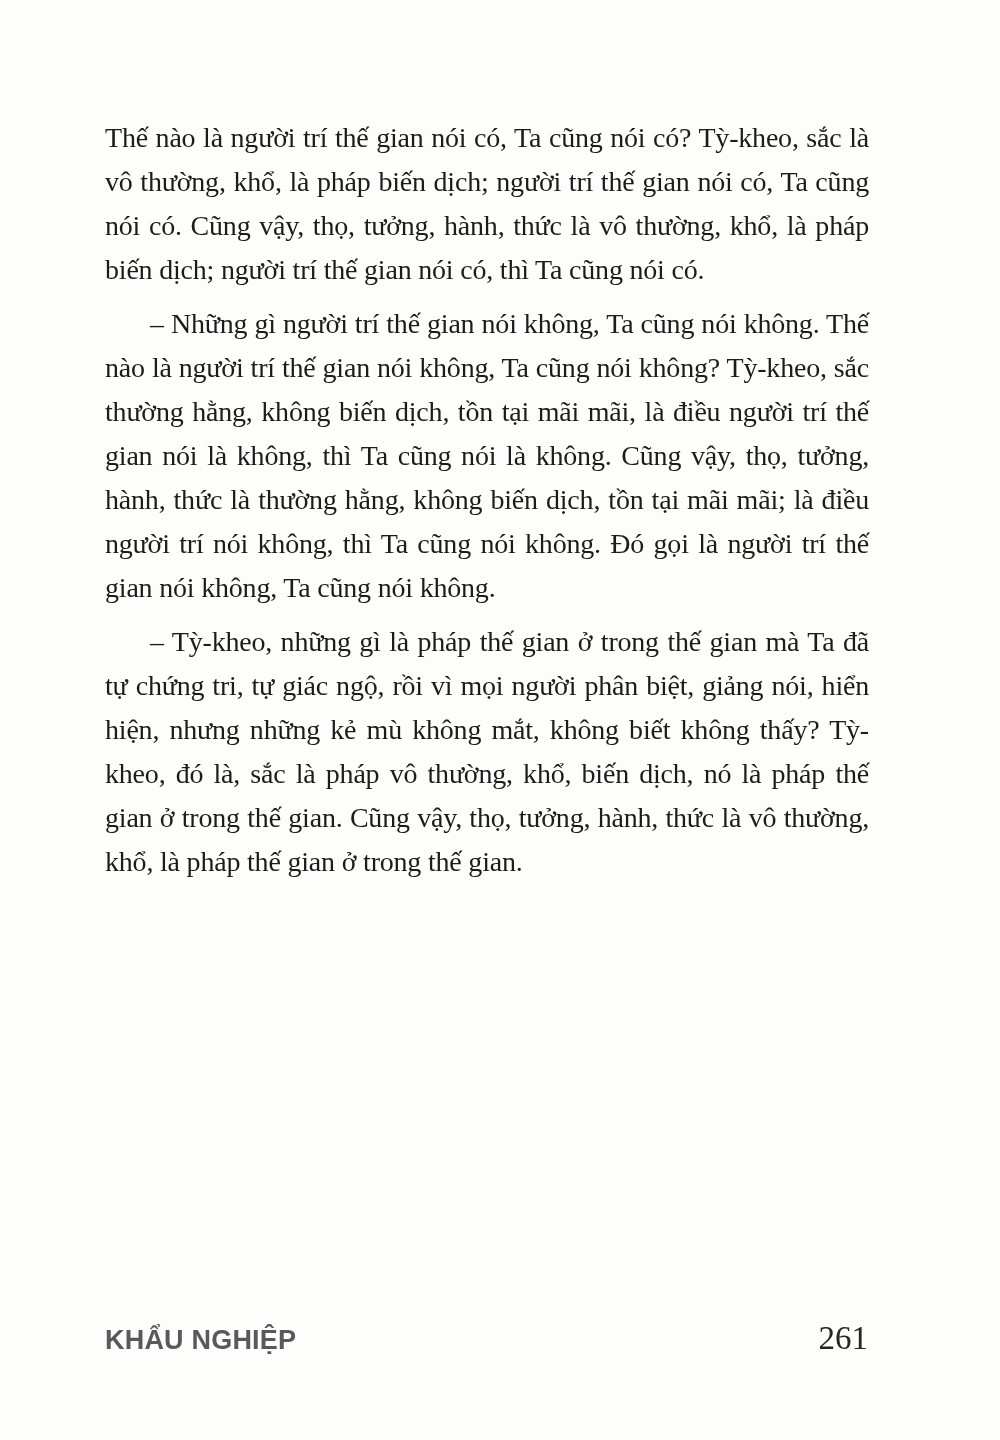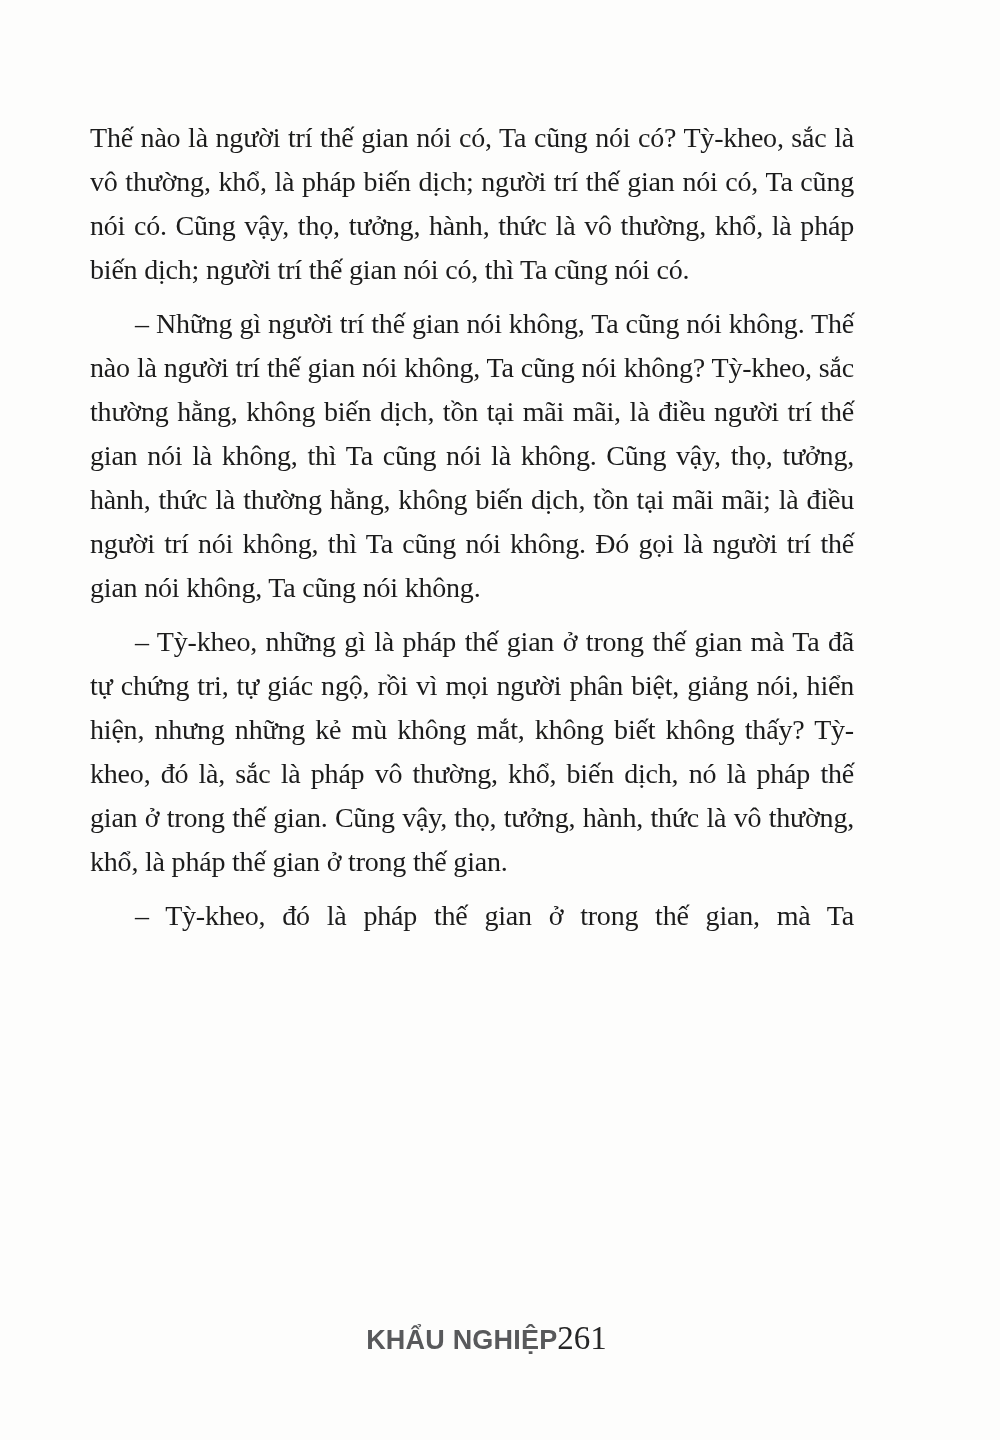--- a/index.html
+++ b/index.html
@@ -14,21 +14,21 @@
     overflow: hidden;
   }
   .page {
     position: relative;
     width: 1000px;
     height: 1440px;
     background: var(--page-bg, #fdfdfc);
   }
   .text-block {
     position: absolute;
-    left: 90px;
+    left: 105px;
     top: 116px;
     width: 764px;
   }
   .text-block p {
     margin: 0 0 10px 0;
     font-size: 28px;
     line-height: 44px;
     letter-spacing: -0.2px;
     color: var(--text-color, #1c1c1c);
     text-align: justify;
@@ -39,21 +39,21 @@
   }
   .text-block p.justify-last {
     text-align-last: justify;
   }
   .footer {
     position: absolute;
     left: 105px;
     right: 132px;
     top: 1322px;
     display: flex;
-    justify-content: center;
+    justify-content: space-between;
     align-items: baseline;
   }
   .running-title {
     font-family: "Liberation Sans", sans-serif;
     font-weight: 700;
     font-size: 27px;
     line-height: 1;
     color: var(--footer-title-color, #58595b);
     letter-spacing: 0.2px;
   }
@@ -66,21 +66,20 @@
 </style>
 </head>
 <body>
 
 <div class="page">
 
   <div class="text-block">
     <p class="continuation">Thế nào là người trí thế gian nói có, Ta cũng nói có? Tỳ-kheo, sắc là vô thường, khổ, là pháp biến dịch; người trí thế gian nói có, Ta cũng nói có. Cũng vậy, thọ, tưởng, hành, thức là vô thường, khổ, là pháp biến dịch; người trí thế gian nói có, thì Ta cũng nói có.</p>
     <p>– Những gì người trí thế gian nói không, Ta cũng nói không. Thế nào là người trí thế gian nói không, Ta cũng nói không? Tỳ-kheo, sắc thường hằng, không biến dịch, tồn tại mãi mãi, là điều người trí thế gian nói là không, thì Ta cũng nói là không. Cũng vậy, thọ, tưởng, hành, thức là thường hằng, không biến dịch, tồn tại mãi mãi; là điều người trí nói không, thì Ta cũng nói không. Đó gọi là người trí thế gian nói không, Ta cũng nói không.</p>
     <p>– Tỳ-kheo, những gì là pháp thế gian ở trong thế gian mà Ta đã tự chứng tri, tự giác ngộ, rồi vì mọi người phân biệt, giảng nói, hiển hiện, nhưng những kẻ mù không mắt, không biết không thấy? Tỳ-kheo, đó là, sắc là pháp vô thường, khổ, biến dịch, nó là pháp thế gian ở trong thế gian. Cũng vậy, thọ, tưởng, hành, thức là vô thường, khổ, là pháp thế gian ở trong thế gian.</p>
-    <p class="justify-last">– Tỳ-kheo, đó là pháp thế gian ở trong thế gian, mà Ta</p>
   </div>
 
   <div class="footer">
     <span class="running-title">KHẨU NGHIỆP</span>
     <span class="page-number">261</span>
   </div>
 
 </div>
 
 </body></html>

